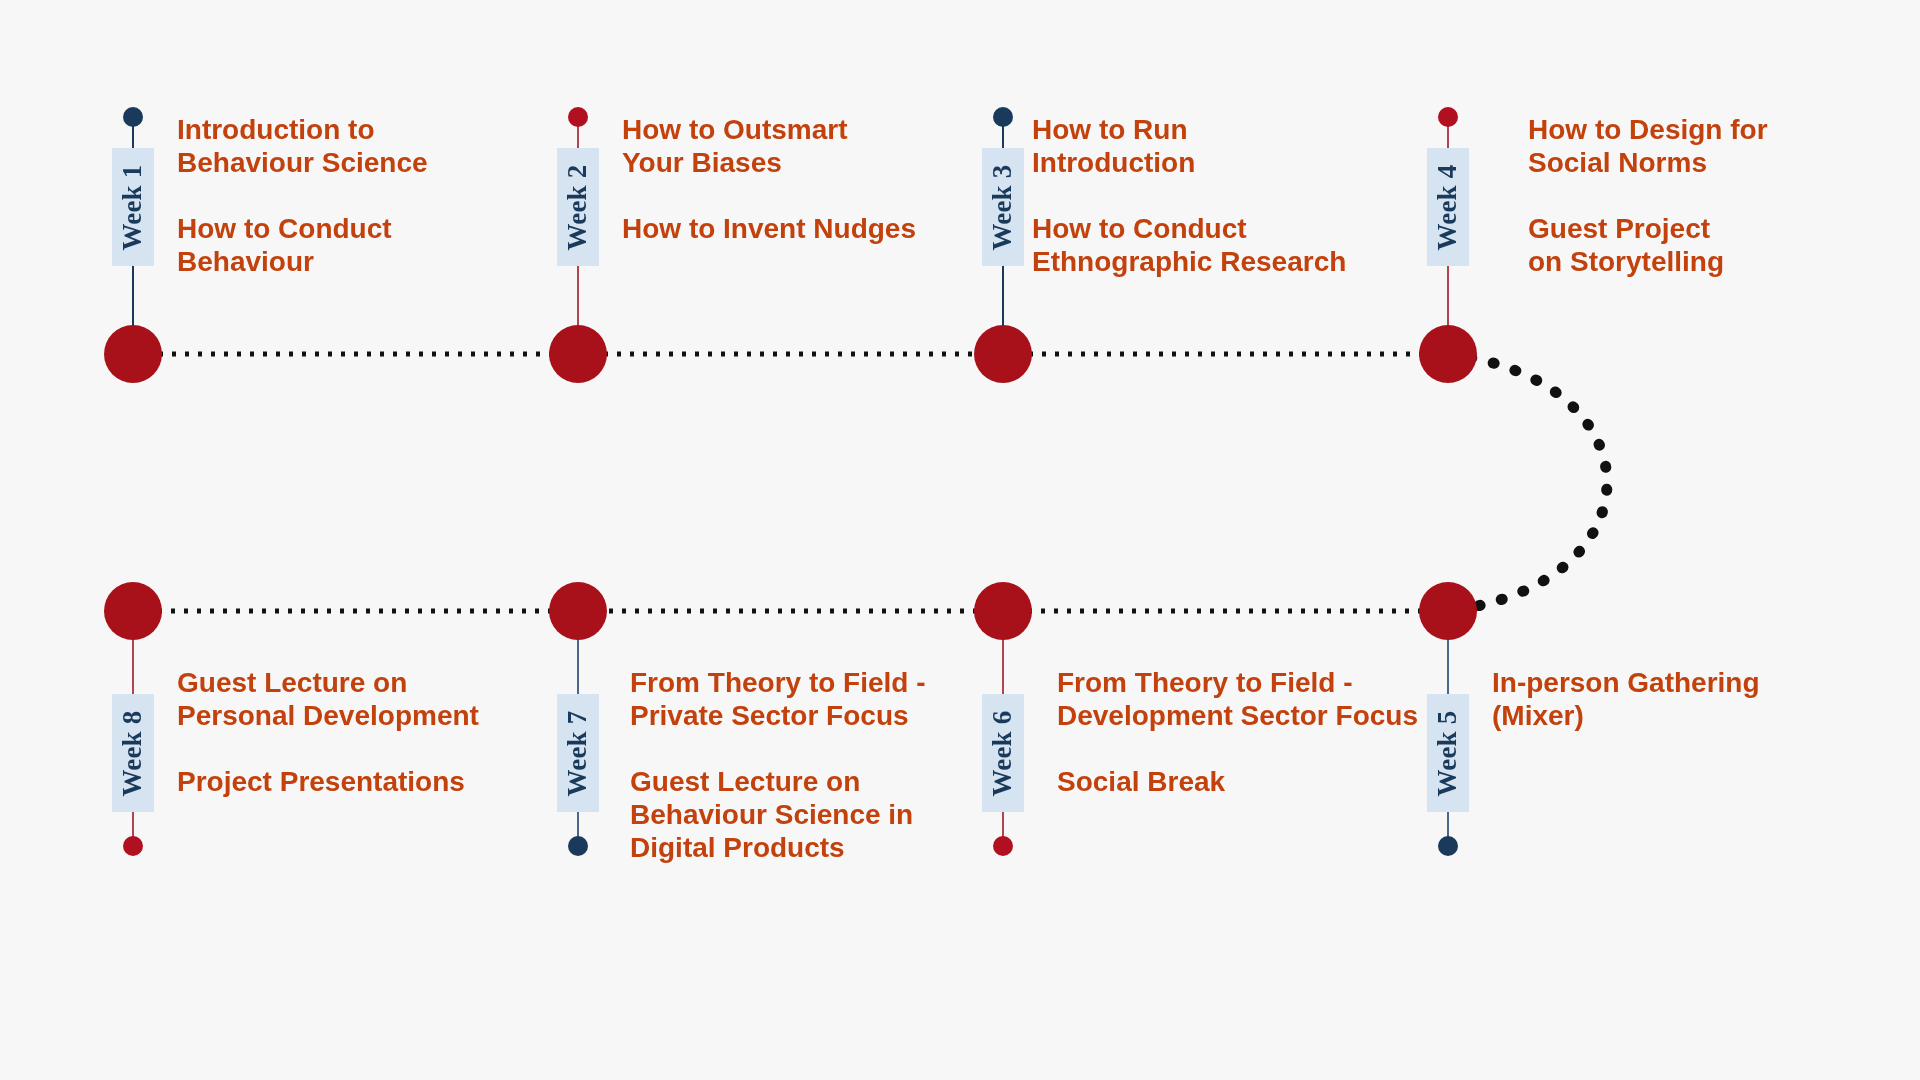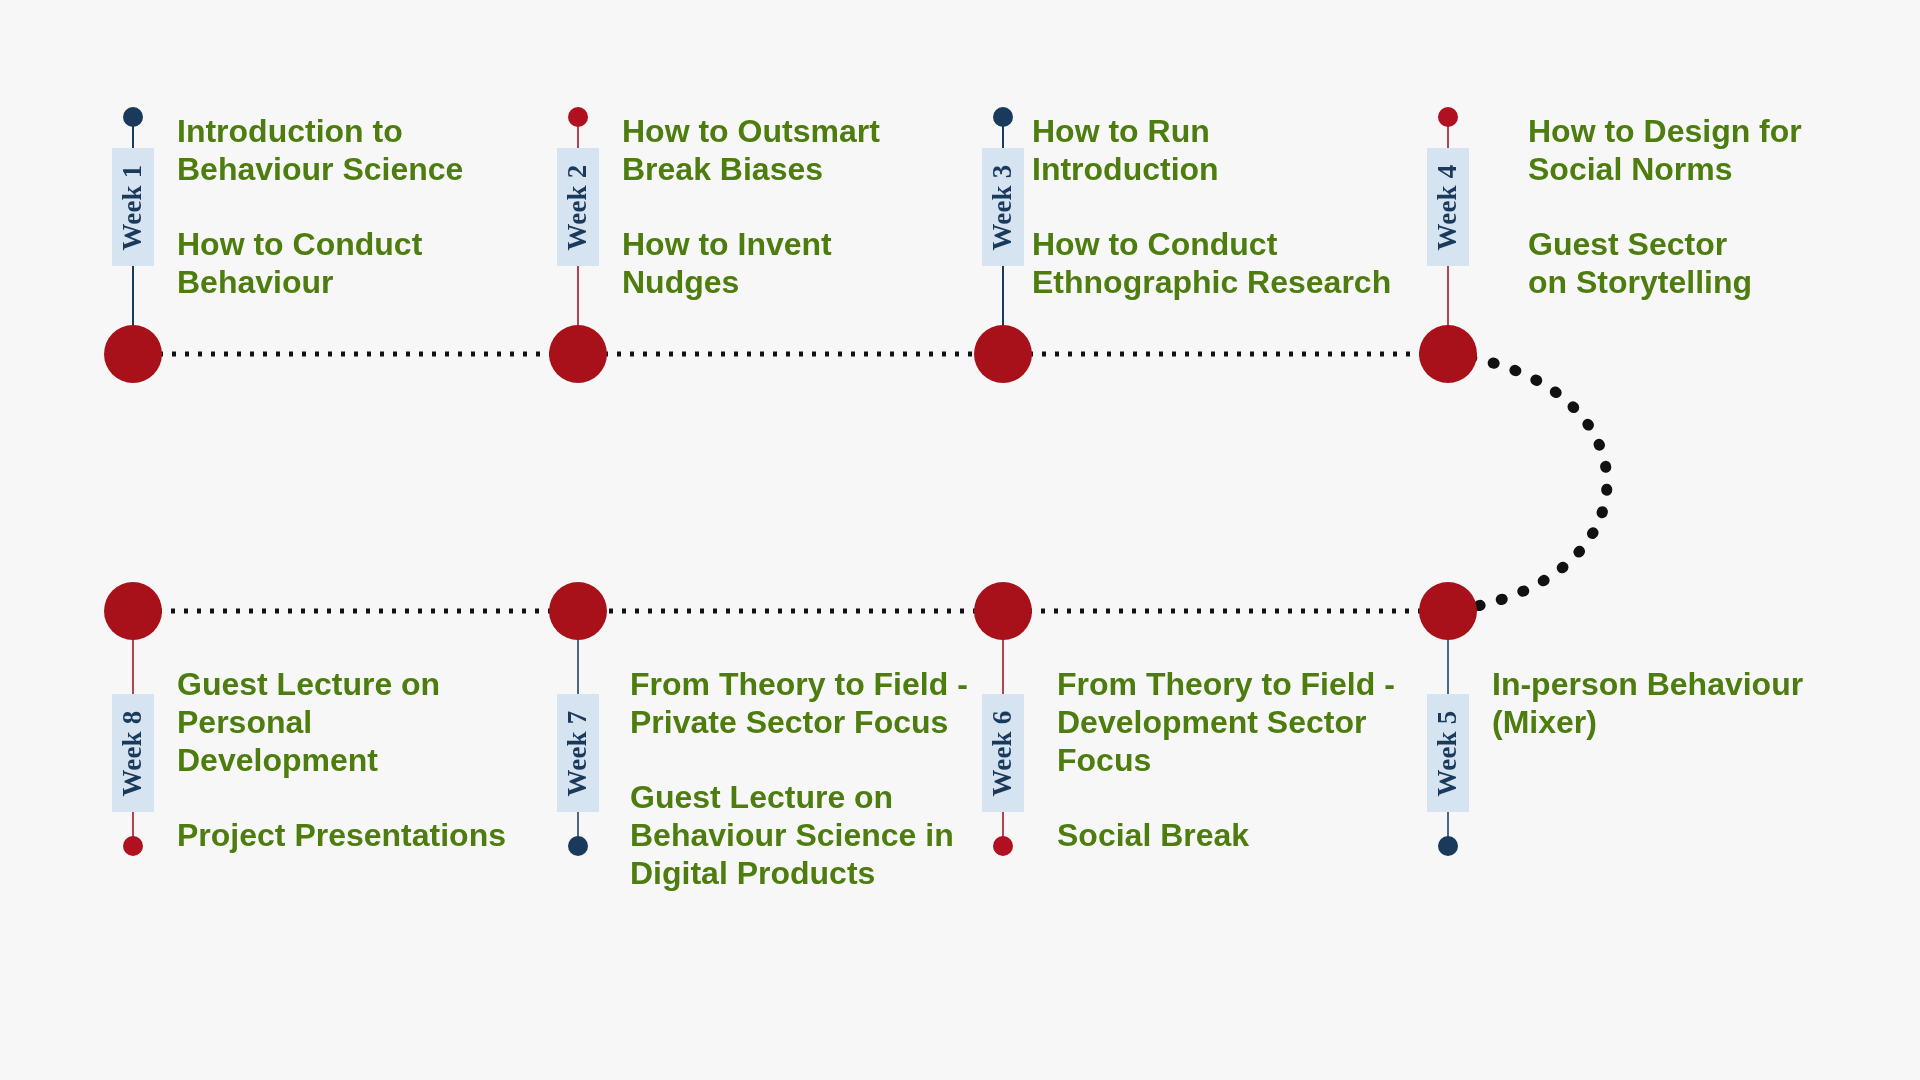--- a/index.html
+++ b/index.html
@@ -60,23 +60,23 @@
   }
 
   
   .sessions{
     position:absolute;
     z-index:3;
   }
   .session{
     font-family:"Liberation Sans", sans-serif;
     font-weight:700;
-    font-size:32px;
+    font-size:28px;
     line-height:1.18;
-    color:#4d7c0f;
+    color:#c2410c;
     white-space:pre-line;
   }
   .session + .session{ margin-top:1.18em; }
 </style>
 </head>
 <body>
 
 <div id="stage">
 
   <svg class="connectors" viewBox="0 0 1920 1080">
@@ -107,21 +107,21 @@
   </div>
 
   <div class="node">
     <div class="stem" style="left:578px;top:117px;height:237px;background:#b0444f;"></div>
     <div class="tip" style="left:578px;top:117px;background:#b01020;"></div>
     <div class="weekchip" style="left:557px;top:148px;width:42px;height:118px;">
       <span>Week 2</span>
     </div>
     <div class="sessions" style="left:622px;top:113px;width:330px;">
       <div class="session">How to Outsmart
-Break Biases</div>
+Your Biases</div>
       <div class="session">How to Invent Nudges</div>
     </div>
     <div class="hub" style="left:578px;top:354px;"></div>
   </div>
 
   <div class="node">
     <div class="stem" style="left:1003px;top:117px;height:237px;background:#1a3a5c;"></div>
     <div class="tip" style="left:1003px;top:117px;background:#1a3a5c;"></div>
     <div class="weekchip" style="left:982px;top:148px;width:42px;height:118px;">
       <span>Week 3</span>
@@ -137,21 +137,21 @@
 
   <div class="node">
     <div class="stem" style="left:1448px;top:117px;height:237px;background:#b0444f;"></div>
     <div class="tip" style="left:1448px;top:117px;background:#b01020;"></div>
     <div class="weekchip" style="left:1427px;top:148px;width:42px;height:118px;">
       <span>Week 4</span>
     </div>
     <div class="sessions" style="left:1492px;top:113px;width:340px;margin-left:36px;">
       <div class="session">How to Design for
 Social Norms</div>
-      <div class="session">Guest Sector
+      <div class="session">Guest Project
 on Storytelling</div>
     </div>
     <div class="hub" style="left:1448px;top:354px;"></div>
   </div>
 
   <div class="node">
     <div class="hub" style="left:133px;top:611px;"></div>
     <div class="stem" style="left:133px;top:611px;height:235px;background:#b0444f;"></div>
     <div class="tip" style="left:133px;top:846px;background:#b01020;"></div>
     <div class="weekchip" style="left:112px;top:694px;width:42px;height:118px;">
@@ -195,18 +195,18 @@
   </div>
 
   <div class="node">
     <div class="hub" style="left:1448px;top:611px;"></div>
     <div class="stem" style="left:1448px;top:611px;height:235px;background:#4a6885;"></div>
     <div class="tip" style="left:1448px;top:846px;background:#1a3a5c;"></div>
     <div class="weekchip" style="left:1427px;top:694px;width:42px;height:118px;">
       <span>Week 5</span>
     </div>
     <div class="sessions" style="left:1492px;top:666px;width:340px;">
-      <div class="session">In-person Behaviour
+      <div class="session">In-person Gathering
 (Mixer)</div>
     </div>
   </div>
 
 </div>
 
 </body></html>

